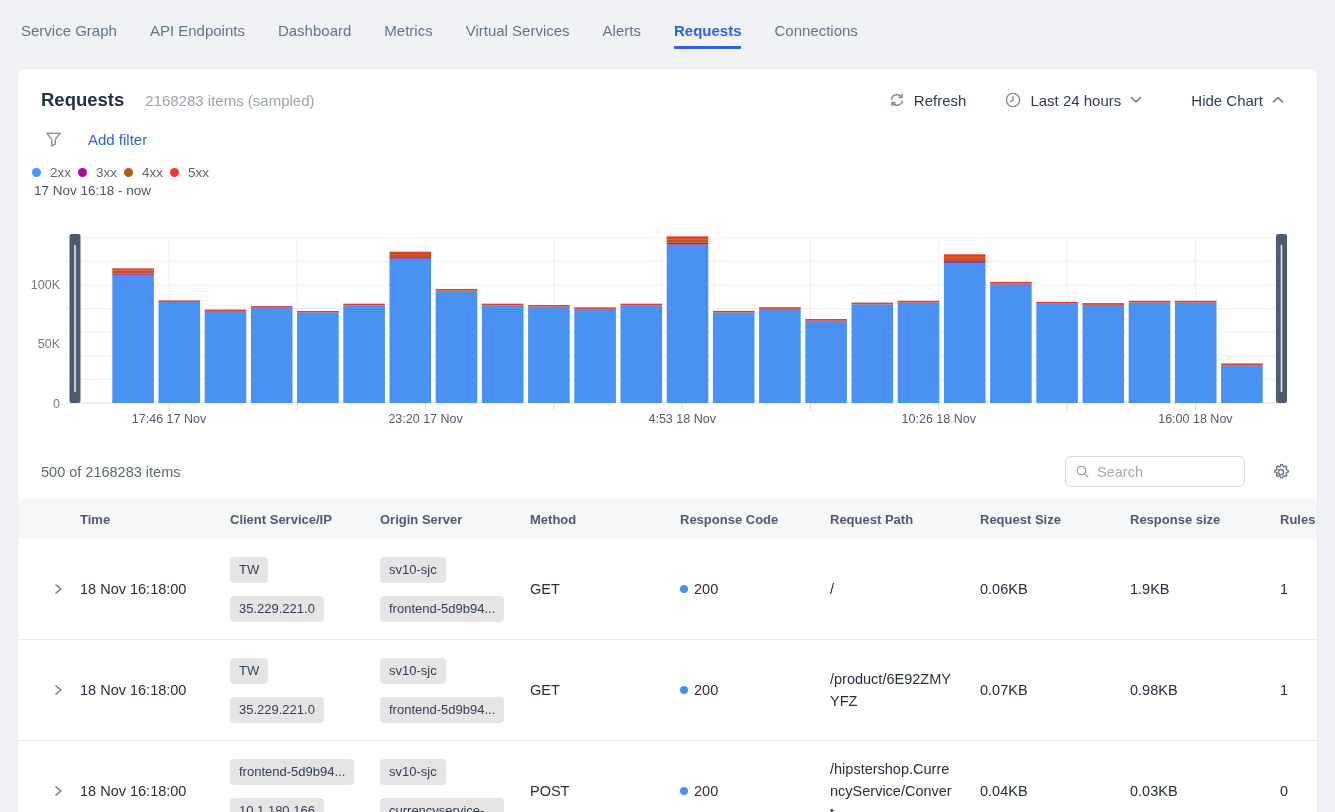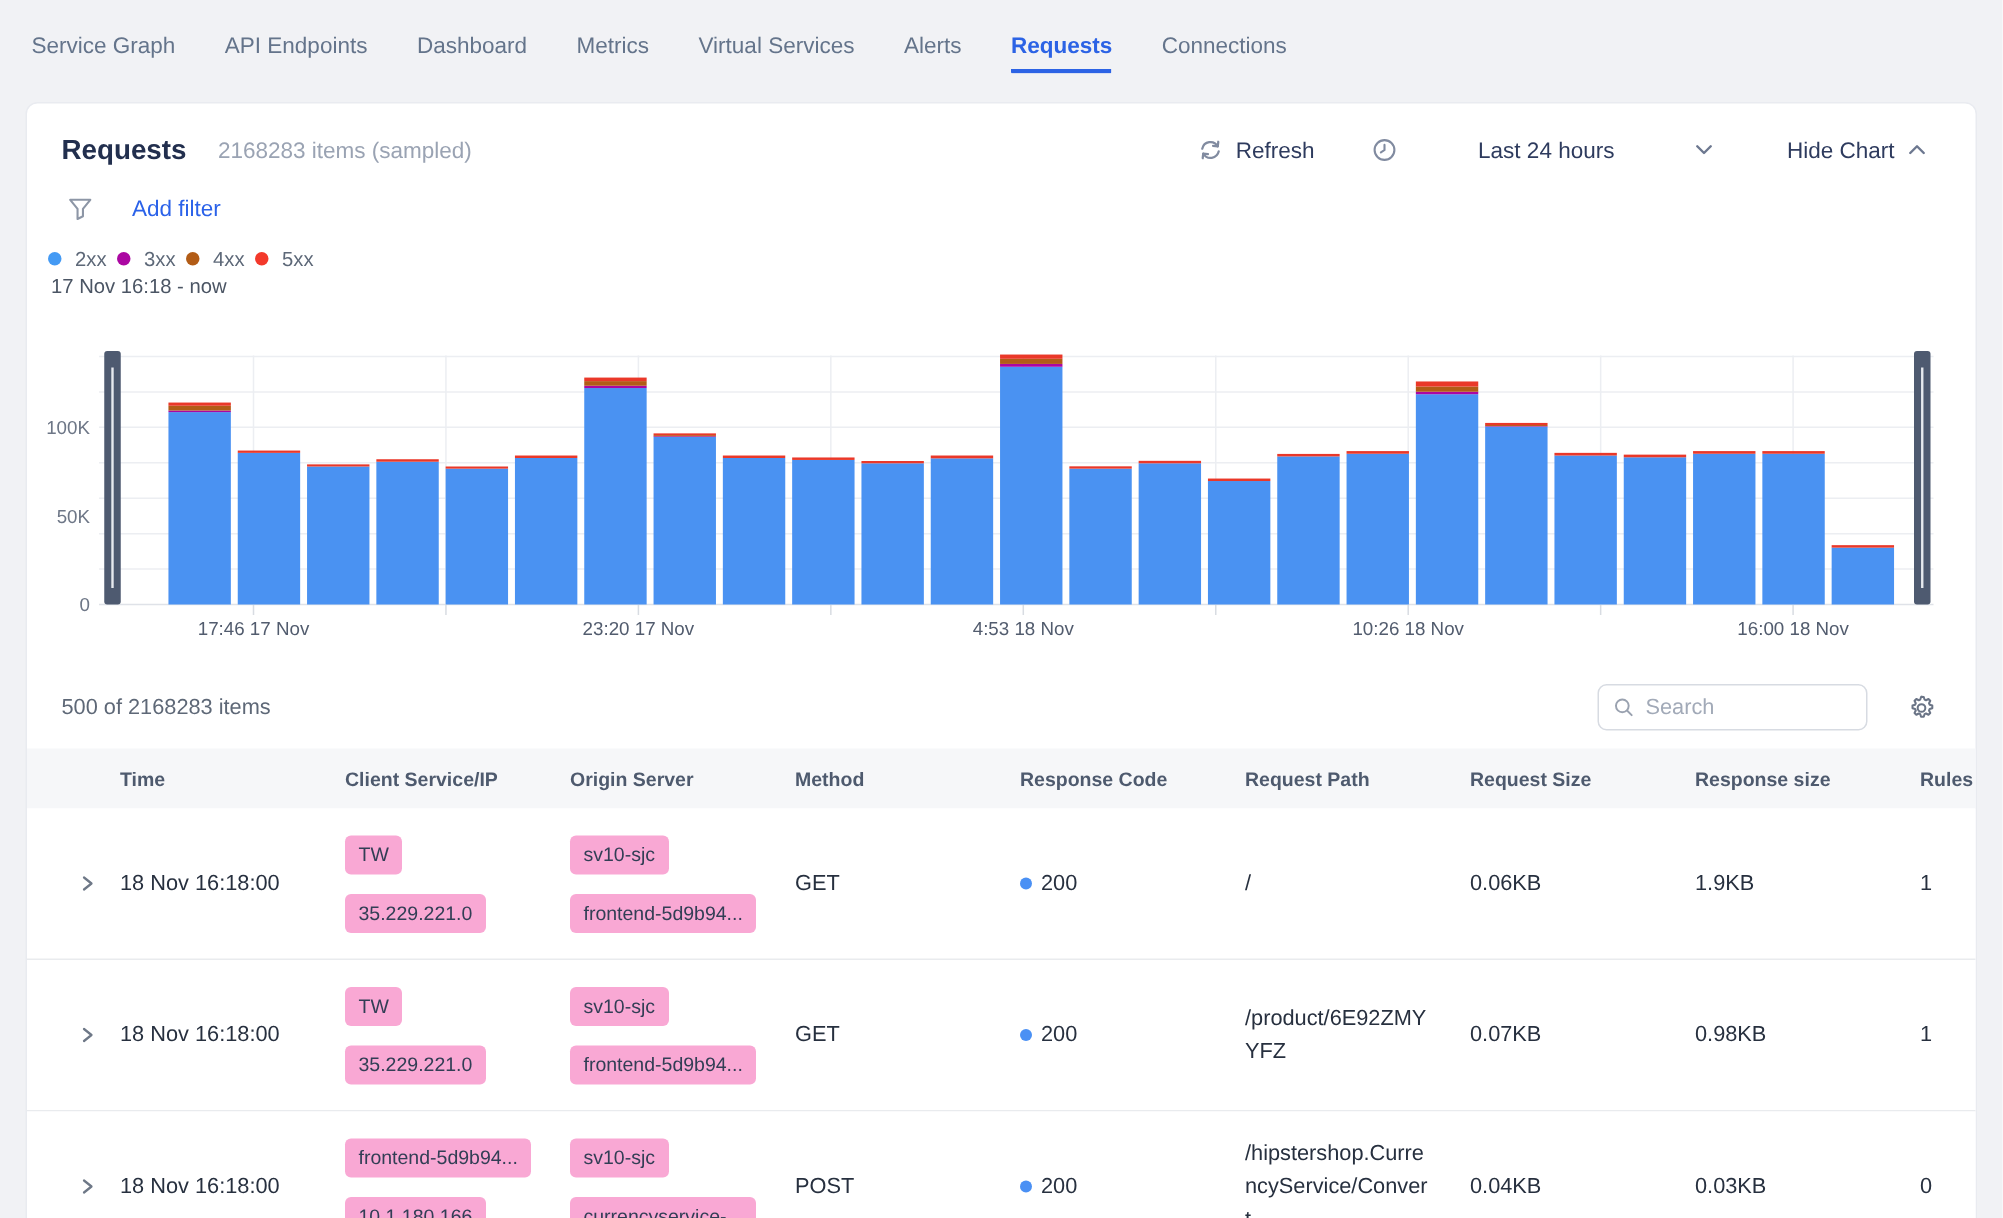--- a/index.html
+++ b/index.html
@@ -58,21 +58,21 @@
     margin-left: auto;
     display: flex;
     align-items: center;
     color: #2e3b5e;
     font-size: 15px;
     font-weight: 500;
   }
   .action-btn { display: flex; align-items: center; cursor: pointer; }
   .action-btn svg { flex: none; }
   .gap-refresh { margin-right: 39px; }
-  .gap-time    { margin-right: 49px; gap: 45px; }
+  .gap-time    { margin-right: 49px; }
   .icon-txt-gap { margin-right: 9px; }
   .txt-chev-gap { margin-left: 9px; }
   
   .add-filter {
     position: absolute;
     left: 27px;
     top: 62px;
     height: 17px;
     display: flex;
     align-items: center;
@@ -155,21 +155,21 @@
   .c-origin { width: 150px; }
   .c-method { width: 150px; }
   .c-code   { width: 150px; }
   .c-path   { width: 150px; padding-right: 25px; }
   .c-reqsz  { width: 150px; }
   .c-ressz  { width: 150px; }
   .c-rules  { width: 150px; }
   .cell-text { font-size: 14.5px; color: #27303f; }
   .tag-stack { display: flex; flex-direction: column; align-items: flex-start; gap: 13px; }
   .tag {
-    background: #f9a8d4;
+    background: #e5e5e5;
     color: #323e55;
     font-size: 13px;
     line-height: 16px;
     padding: 5px 9px;
     border-radius: 4px;
     max-width: 132px;
     white-space: nowrap;
     overflow: hidden;
     text-overflow: ellipsis;
   }

